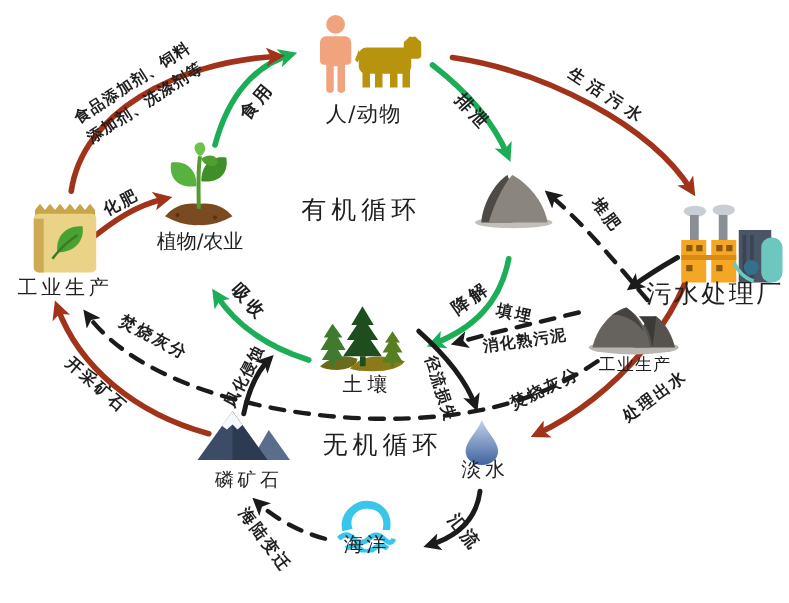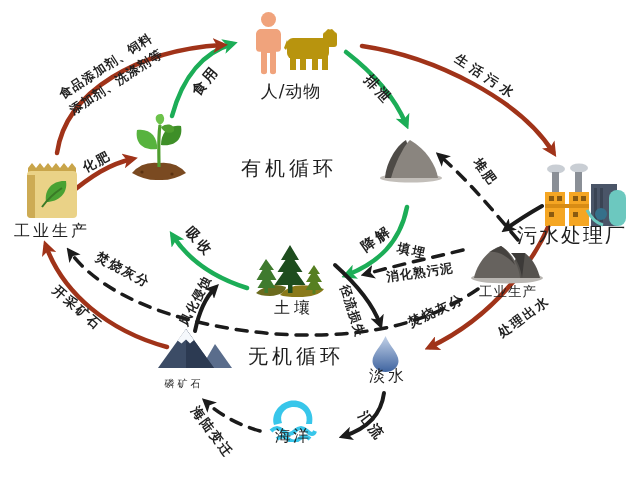--- a/index.html
+++ b/index.html
@@ -173,27 +173,28 @@
     <path d="M14.5,1 C18.5,11 27.5,18 27.5,26 a13,11 0 1 1 -26,0 C1.5,18 10.5,11 14.5,1 z" fill="url(#gd)"></path>
   </svg>
 
   <svg class="icon" style="left:265px;top:398px" width="54" height="44" viewBox="0 0 54 44">
     <path d="M47,26 C50,11 38,0 24,3 C13,6 6,17 9,27 l8,-2 C14,17 19,10 27,9 C37,8 44,15 41,26 z" fill="#38c6ea"></path>
     <path d="M6,33 q6,-6 12,0 t12,0 t12,0 t8,0" stroke="#38c6ea" stroke-width="4" fill="none"></path>
     <path d="M12,41 q6,-5 11,0 t11,0 t11,0" stroke="#38c6ea" stroke-width="4" fill="none"></path>
   </svg>
 
   <div class="nlabel" style="left:291px;top:91px;font-size:17px;letter-spacing:1px">人/动物</div>
+  <div class="nlabel" style="left:160px;top:194px">植物/农业</div>
   <div class="nlabel" style="left:52px;top:231px;letter-spacing:3px">工业生产</div>
   <div class="nlabel big" style="left:289px;top:168px">有机循环</div>
   <div class="nlabel" style="left:572px;top:235px;font-size:20px;letter-spacing:2px">污水处理厂</div>
   <div class="nlabel" style="left:508px;top:292px;font-size:13.5px;letter-spacing:1px">工业生产</div>
   <div class="nlabel" style="left:294px;top:308px;letter-spacing:4px">土壤</div>
-  <div class="nlabel big" style="left:296px;top:356px">无机循环</div>
-  <div class="nlabel" style="left:184px;top:384px;font-size:10px;letter-spacing:3px">磷矿石</div>
+  <div class="nlabel big" style="left:306px;top:356px">无机循环</div>
+  <div class="nlabel" style="left:199px;top:384px;font-size:15px;letter-spacing:3px">磷矿石</div>
   <div class="nlabel" style="left:388px;top:376px;letter-spacing:3px">淡水</div>
   <div class="nlabel" style="left:293px;top:436px;letter-spacing:2px">海洋</div>
 
   <div class="elabel two-line" style="left:111px;top:74px;--r:-33deg">
     <div>食品添加剂、饲料</div>
     <div>添加剂、洗涤剂等</div>
   </div>
   <div class="elabel" style="left:206px;top:81px;--r:-50deg;font-size:14px;letter-spacing:3px">食用</div>
   <div class="elabel" style="left:378px;top:90px;--r:48deg;font-size:14px;letter-spacing:3px">排泄</div>
   <div class="elabel" style="left:486px;top:77px;--r:33deg;letter-spacing:5px">生活污水</div>

